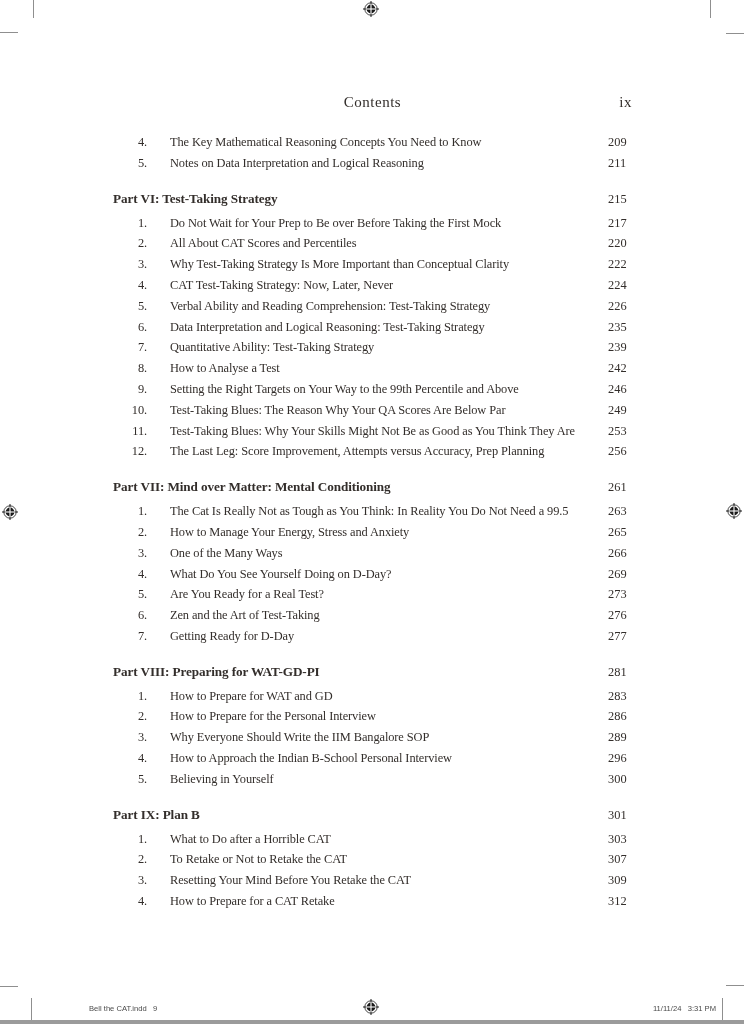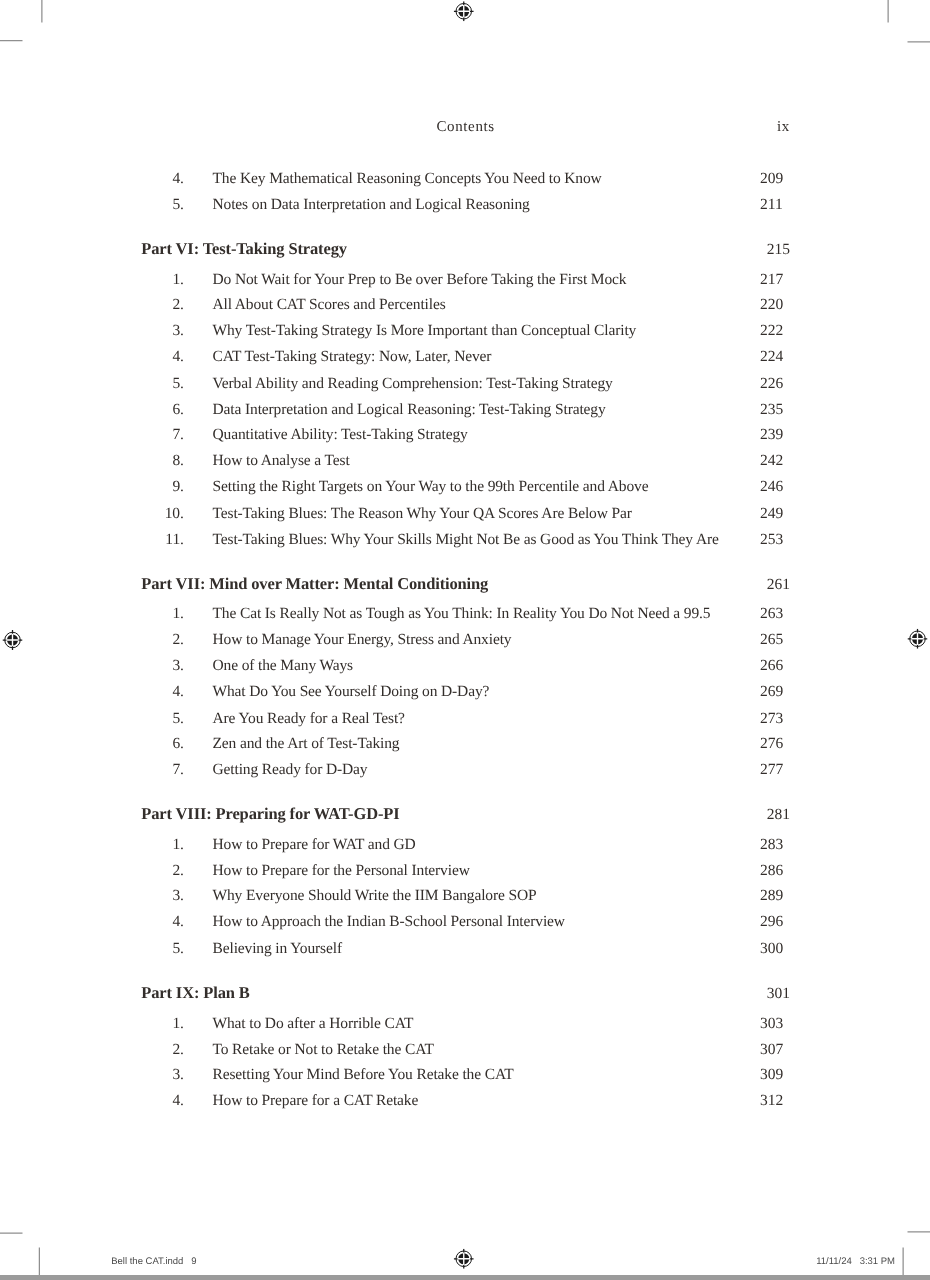--- a/index.html
+++ b/index.html
@@ -26,38 +26,38 @@
   .reg-top{left:363px;top:1px;}
   .reg-left{left:2px;top:504px;}
   .reg-right{left:726px;top:503px;}
   .reg-bottom{left:363px;top:999px;}
   
   .page-content{
     position:absolute;
     left:113px;top:94px;
     width:519px;
   }
-  .contents-header{position:relative;height:14px;font-size:12px;letter-spacing:.5px;}
+  .contents-header{position:relative;height:14px;font-size:15px;letter-spacing:.5px;}
   .contents-header .ctitle{position:absolute;left:0;right:0;text-align:center;}
   .contents-header .folio{position:absolute;right:0;top:0;}
   #toc{margin-top:24px;}
   .entry{
     display:flex;align-items:baseline;
     line-height:20.8px;font-size:12.4px;letter-spacing:-0.1px;
   }
   .entry .num{flex:none;width:34px;text-align:right;margin-right:7px;}
   .entry .etitle{flex:1 1 auto;min-width:0;white-space:nowrap;margin-left:16px;}
   .entry .pg{flex:none;margin-left:6px;min-width:24px;text-align:left;letter-spacing:0;}
   .part-heading{
     display:flex;align-items:baseline;
     line-height:20.8px;font-size:13.2px;
     margin-top:15.2px;margin-bottom:3px;font-family:Liberation Serif, serif;
   }
   .part-heading .htitle{flex:1 1 auto;font-weight:bold;letter-spacing:-0.1px;white-space:nowrap;}
-  .part-heading .pg{flex:none;margin-left:6px;min-width:24px;text-align:right;font-weight:normal;font-size:12.4px;}
+  .part-heading .pg{flex:none;margin-left:6px;min-width:24px;font-weight:normal;font-size:12.4px;}
   
   .slug{
     position:absolute;top:1004px;
     font-family:"Liberation Sans","DejaVu Sans",sans-serif;
     font-size:7.6px;color:#4a4a4a;white-space:pre;margin-left:44px;
   }
   .slug-left{left:45px;}
   .slug-right{right:28px;text-align:right;}
   .bottom-strip{position:absolute;left:0;top:1020px;width:744px;height:4px;background:#9b9b9b;}
 </style>
@@ -176,20 +176,25 @@
         <div class="entry">
           <span class="num">10.</span>
           <span class="etitle">Test-Taking Blues: The Reason Why Your QA Scores Are Below Par</span>
           <span class="pg">249</span>
         </div>
         <div class="entry">
           <span class="num">11.</span>
           <span class="etitle">Test-Taking Blues: Why Your Skills Might Not Be as Good as You Think They Are</span>
           <span class="pg">253</span>
         </div>
+        <div class="entry">
+          <span class="num">12.</span>
+          <span class="etitle">The Last Leg: Score Improvement, Attempts versus Accuracy, Prep Planning</span>
+          <span class="pg">256</span>
+        </div>
         <div class="part-heading">
           <span class="htitle">Part VII: Mind over Matter: Mental Conditioning</span>
           <span class="pg">261</span>
         </div>
         <div class="entry">
           <span class="num">1.</span>
           <span class="etitle">The Cat Is Really Not as Tough as You Think: In Reality You Do Not Need a 99.5</span>
           <span class="pg">263</span>
         </div>
         <div class="entry">

